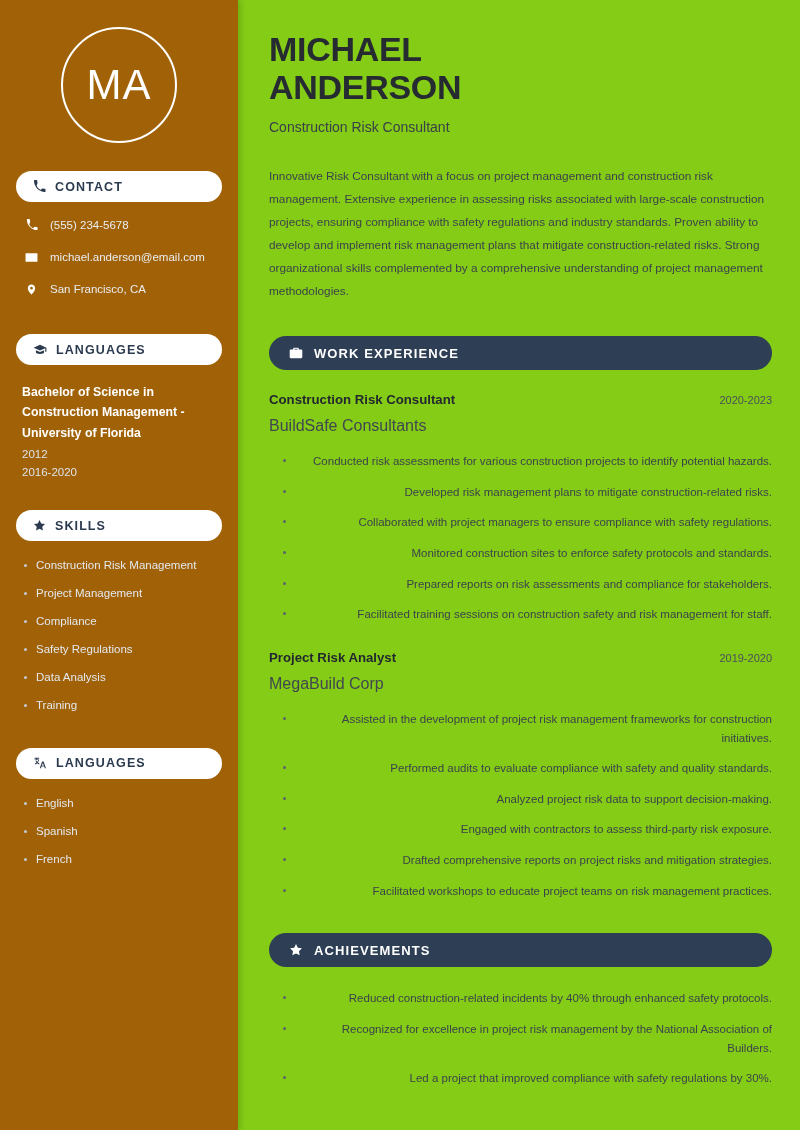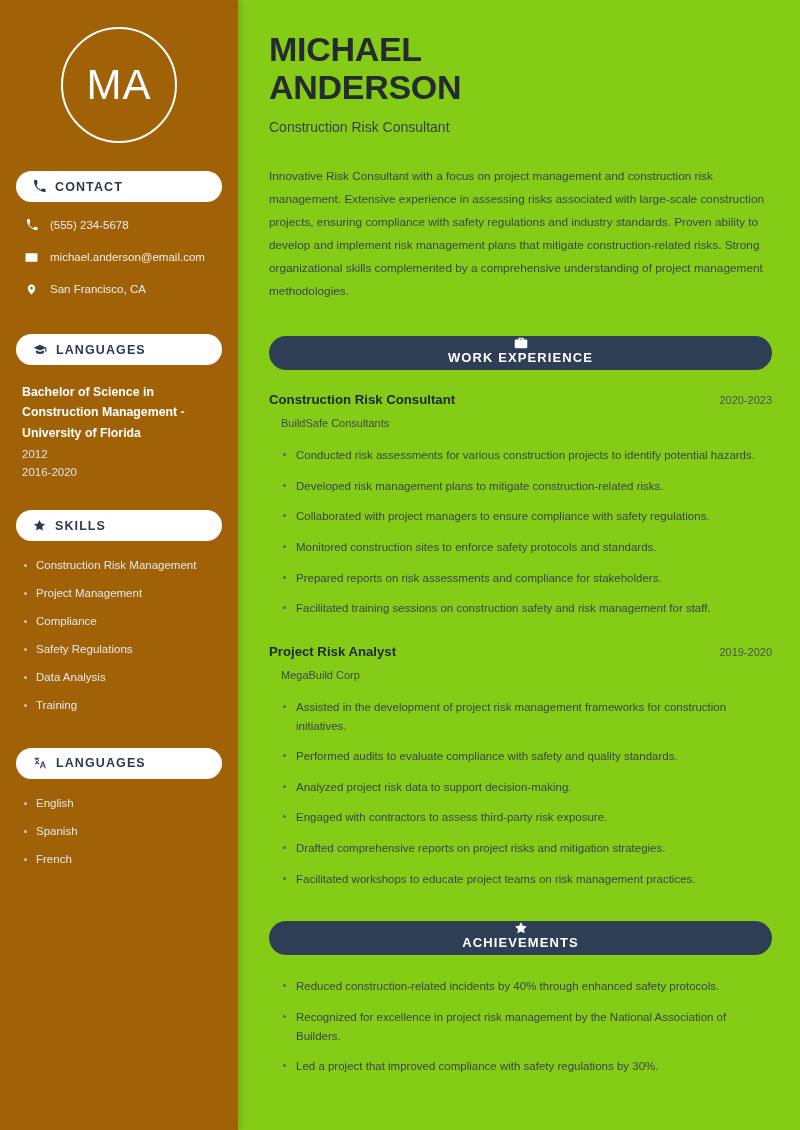--- a/index.html
+++ b/index.html
@@ -162,24 +162,24 @@
     max-width: 500px;
   }
 
   
   .banner {
     background: #2d3e55;
     border-radius: 30px;
     height: 34px;
     display: flex;
     align-items: center;
+    gap: 11px;
     padding: 0 20px;
     margin-top: 33px;
     margin-bottom: 22px;
-    flex-direction: column;
   }
   .banner .banner-label {
     color: #ffffff;
     font-size: 13px;
     font-weight: bold;
     letter-spacing: 1.1px;
   }
   .banner .ico svg { display: block; }
 
   .job { margin-bottom: 3px; }
@@ -194,29 +194,29 @@
     font-size: 13.2px;
     font-weight: bold;
   }
   .job-dates {
     color: #4a5058;
     font-size: 11px;
     white-space: nowrap;
   }
   .job-company {
     color: #41474f;
-    font-size: 11px;
+    font-size: 16px;
     margin-top: 10px;
-    margin-left: 12px;
   }
 
   ul.bullets {
     list-style: none;
     margin-top: 17px;
     padding-left: 14px;
+    text-align: right;
   }
   ul.bullets li {
     color: #3c434b;
     font-size: 11.5px;
     line-height: 1.62;
     margin-bottom: 12px;
     padding-left: 13px;
     position: relative;
   }
   ul.bullets li::before {

